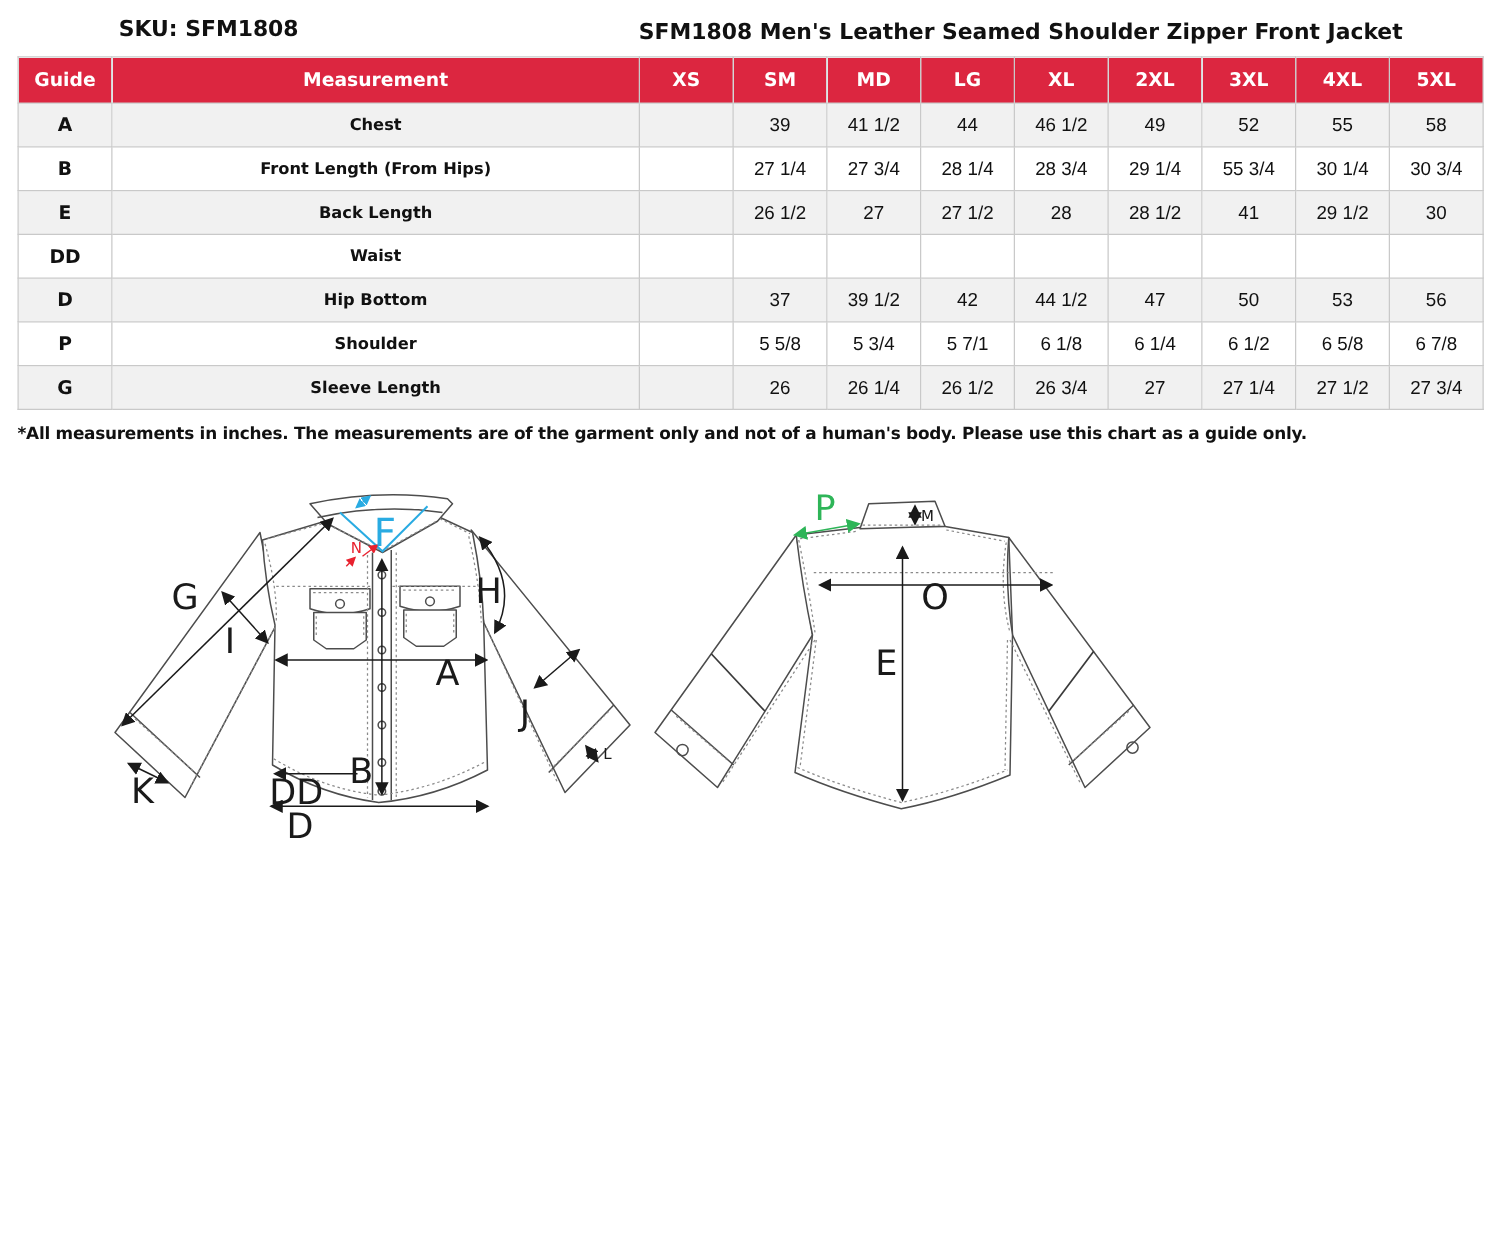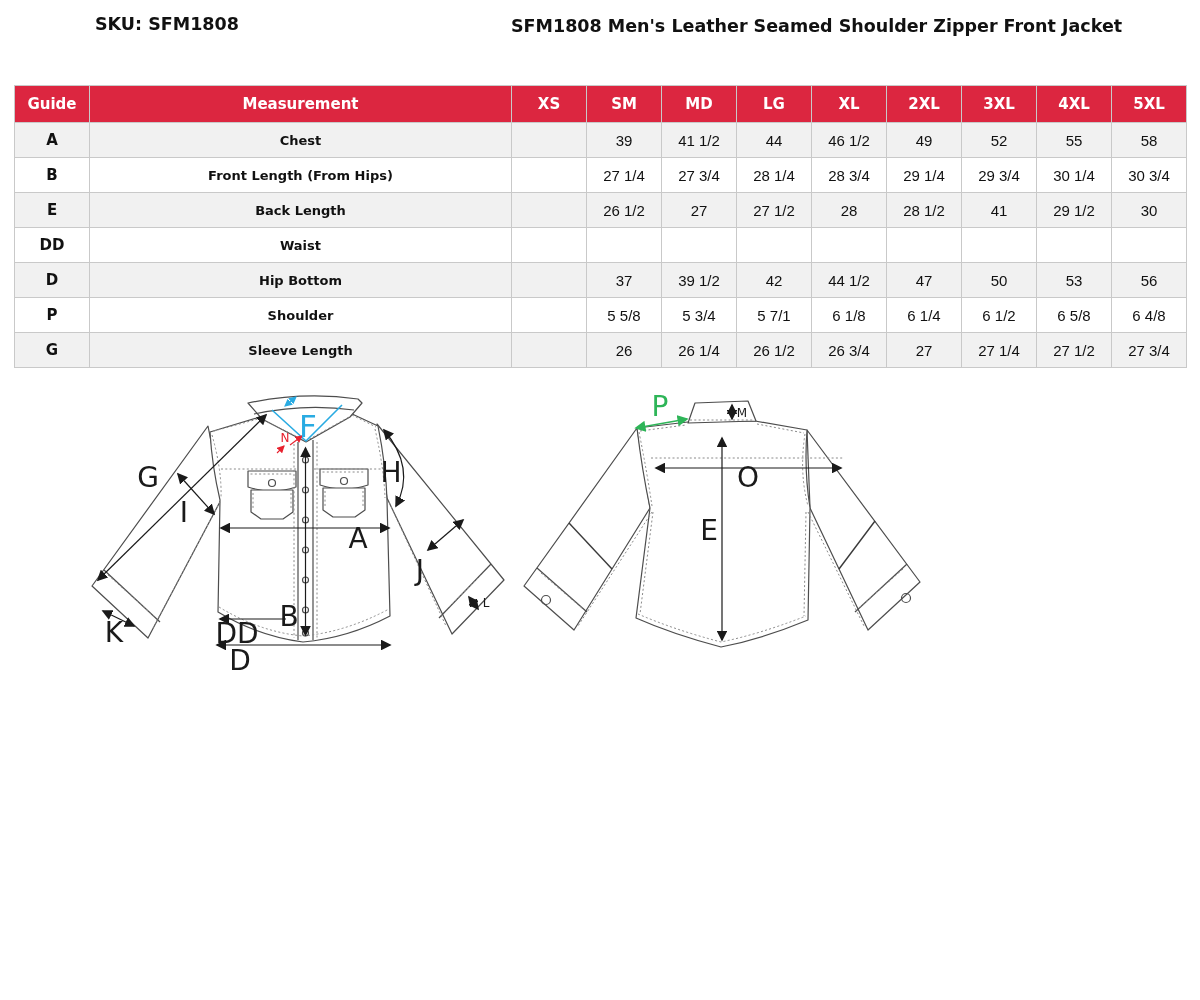--- a/index.html
+++ b/index.html
@@ -5,21 +5,21 @@
   :root{
     --header-bg:#dc2640; --header-text:#ffffff; --stripe:#f1f1f1;
     --border:#c9c9c9; --ink:#111111;
     --cyan:#29abe2; --red:#e8212e; --green:#2eb558;
   }
   html,body{margin:0;padding:0;background:#ffffff;}
   .page{position:relative;width:1200px;height:980px;background:#fff;overflow:hidden;
         font-family:"DejaVu Sans","Liberation Sans",sans-serif;color:var(--ink);}
   .sku{position:absolute;left:95px;top:14px;font-size:17.5px;font-weight:bold;white-space:nowrap;}
   .product{position:absolute;left:511px;top:16px;font-size:17.5px;font-weight:bold;white-space:nowrap;}
-  table.size{position:absolute;left:14px;top:45px;width:1172px;border-collapse:collapse;table-layout:fixed;margin-top:40px;}
+  table.size{position:absolute;left:14px;top:45px;width:1172px;border-collapse:collapse;table-layout:fixed;}
   table.size th,table.size td{border:1px solid var(--border);text-align:center;vertical-align:middle;padding:0;overflow:hidden;}
   thead th{background:var(--header-bg);color:var(--header-text);font-size:15px;font-weight:bold;height:36px;}
   tbody tr{height:35px;background:#ffffff;}
   tbody tr:nth-child(odd){background:var(--stripe);}
   tbody th.guide{font-size:15px;font-weight:bold;color:var(--ink);background:transparent;}
   tbody td.meas{font-size:13px;font-weight:bold;}
   tbody td.val{font-size:15px;font-weight:normal;font-family:"Liberation Sans","DejaVu Sans",sans-serif;}
   .footnote{position:absolute;left:14px;top:339px;font-size:13.5px;font-weight:bold;letter-spacing:-0.2px;white-space:nowrap;}
   svg.front{position:absolute;left:90px;top:390px;}
   svg.back{position:absolute;left:510px;top:390px;}
@@ -88,21 +88,21 @@
         </tr>
         <tr>
           <th class="guide">B</th>
           <td class="meas">Front Length (From Hips)</td>
           <td class="val"></td>
           <td class="val">27 1/4</td>
           <td class="val">27 3/4</td>
           <td class="val">28 1/4</td>
           <td class="val">28 3/4</td>
           <td class="val">29 1/4</td>
-          <td class="val">29 3/4</td>
+          <td class="val">55 3/4</td>
           <td class="val">30 1/4</td>
           <td class="val">30 3/4</td>
         </tr>
         <tr>
           <th class="guide">E</th>
           <td class="meas">Back Length</td>
           <td class="val"></td>
           <td class="val">26 1/2</td>
           <td class="val">27</td>
           <td class="val">27 1/2</td>
@@ -142,38 +142,39 @@
           <th class="guide">P</th>
           <td class="meas">Shoulder</td>
           <td class="val"></td>
           <td class="val">5 5/8</td>
           <td class="val">5 3/4</td>
           <td class="val">5 7/1</td>
           <td class="val">6 1/8</td>
           <td class="val">6 1/4</td>
           <td class="val">6 1/2</td>
           <td class="val">6 5/8</td>
-          <td class="val">6 4/8</td>
+          <td class="val">6 7/8</td>
         </tr>
         <tr>
           <th class="guide">G</th>
           <td class="meas">Sleeve Length</td>
           <td class="val"></td>
           <td class="val">26</td>
           <td class="val">26 1/4</td>
           <td class="val">26 1/2</td>
           <td class="val">26 3/4</td>
           <td class="val">27</td>
           <td class="val">27 1/4</td>
           <td class="val">27 1/2</td>
           <td class="val">27 3/4</td>
         </tr>
       </tbody>
   </table>
 
+  <div class="footnote">*All measurements in inches. The measurements are of the garment only and not of a human's body. Please use this chart as a guide only.</div>
 
   <svg class="front" width="420" height="290" viewBox="0 0 420 290">
     <defs>
       <marker id="mkb" viewBox="0 0 10 10" refX="8.5" refY="5" markerWidth="9" markerHeight="9" orient="auto-start-reverse">
           <path d="M0,0L10,5L0,10z" fill="#1a1a1a"></path>
         </marker>
       <marker id="mkc" viewBox="0 0 10 10" refX="8.5" refY="5" markerWidth="8" markerHeight="8" orient="auto-start-reverse">
           <path d="M0,0L10,5L0,10z" fill="#29abe2"></path>
         </marker>
       <marker id="mkr" viewBox="0 0 10 10" refX="8.5" refY="5" markerWidth="7" markerHeight="7" orient="auto-start-reverse">

